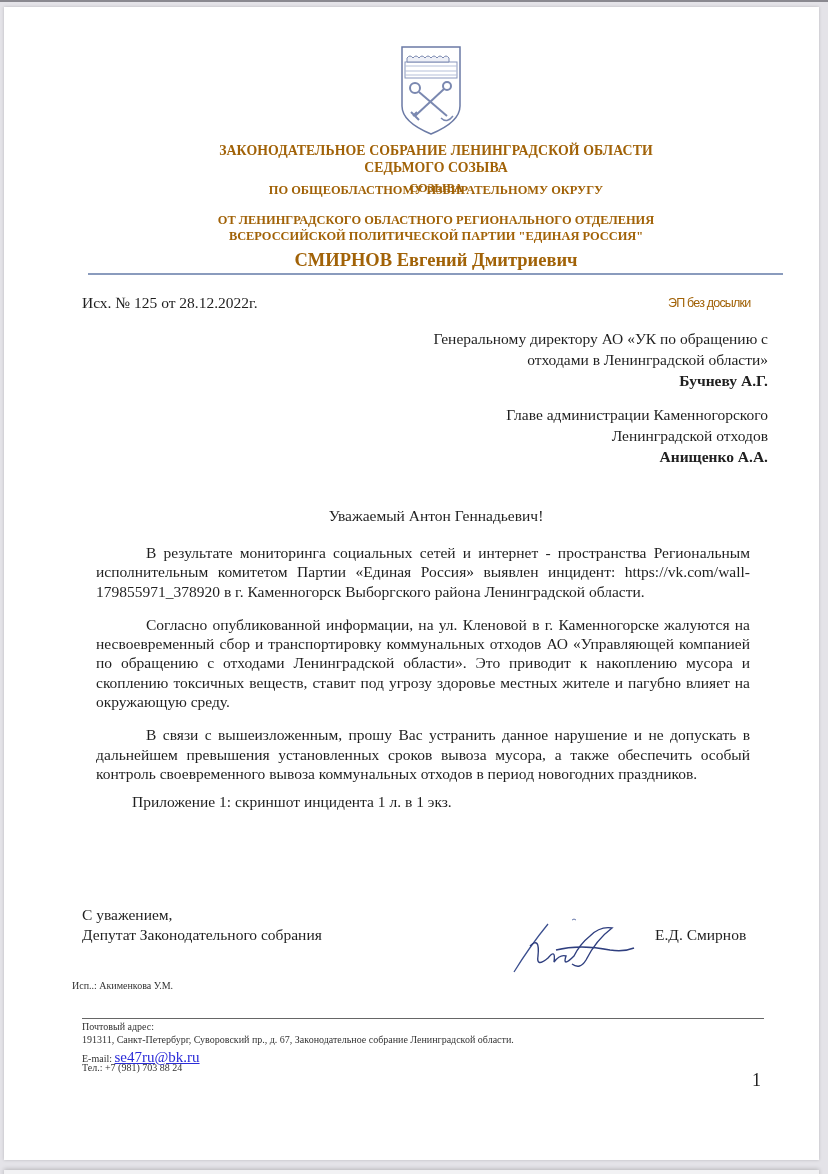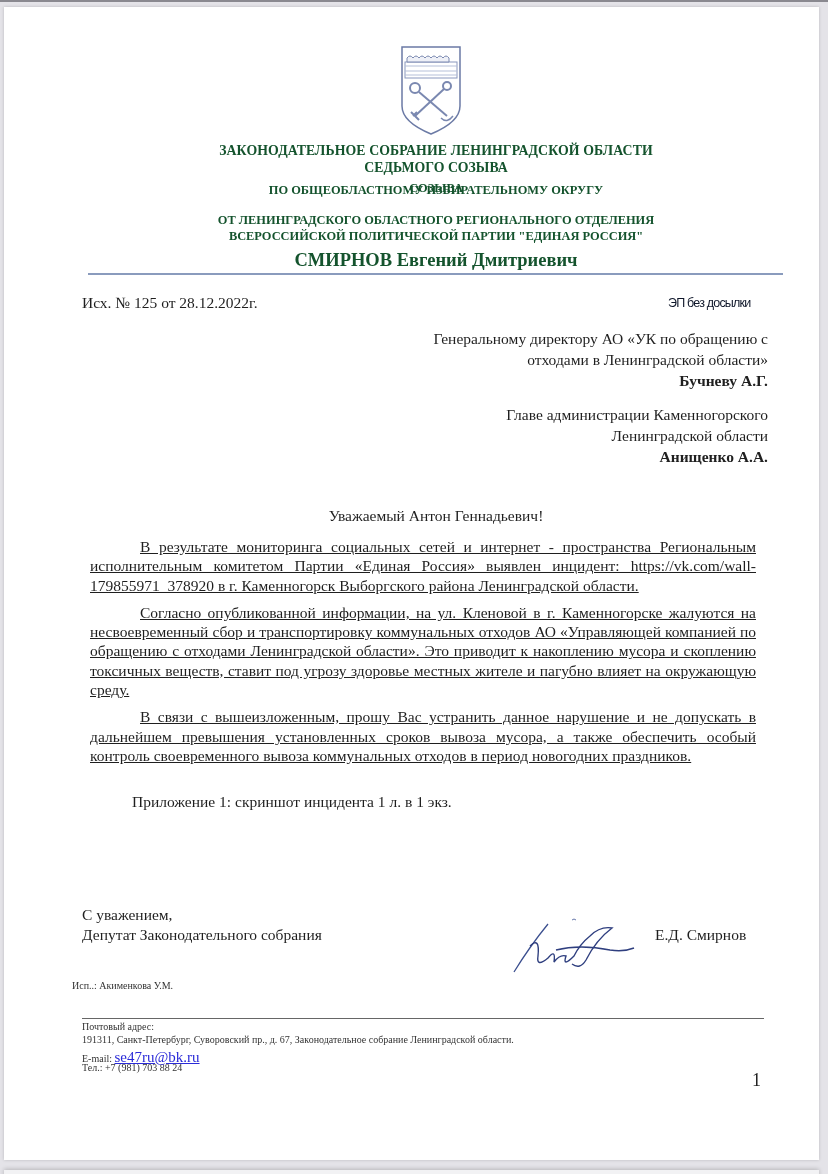--- a/index.html
+++ b/index.html
@@ -13,39 +13,39 @@
   .page {
     position: absolute; left: 4px; top: 7px; width: 815px; height: 1153px;
     background: #ffffff; box-shadow: 0 0 3px rgba(0,0,0,0.18);
   }
   .bottom-page {
     position: absolute; left: 4px; top: 1170px; width: 815px; height: 10px;
     background: #f2f2f4; box-shadow: 0 -1px 4px rgba(0,0,0,0.2);
   }
   .abs { position: absolute; }
   .crest { left: 399px; top: 44px; width: 64px; height: 92px; }
-  .hdr { left: 86px; width: 700px; text-align: center; color: #14532d; font-weight: bold; white-space: nowrap; }
+  .hdr { left: 86px; width: 700px; text-align: center; color: #a16207; font-weight: bold; white-space: nowrap; }
   .h1 { top: 143px; font-size: 13.8px; letter-spacing: 0.1px; }
   .h2 { top: 160px; font-size: 13.8px; }
   .h3 { top: 181px; font-size: 12.4px; }
   .h4 { top: 183px; font-size: 12.4px; }
   .h5 { top: 213px; font-size: 12.4px; }
   .h6 { top: 229px; font-size: 12.4px; }
   .hname { top: 250px; font-size: 18.5px; }
   .rule { left: 88px; top: 273px; width: 695px; height: 2px; background: #8a9bbd; }
   .txt { color: #1f1f1f; font-size: 15.5px; white-space: nowrap; }
   .outnum { left: 82px; top: 294px; }
-  .ep { left: 668px; top: 296px; font-family: "Liberation Sans", sans-serif; font-size: 12.5px; letter-spacing: -0.8px; color: #0f172a; }
+  .ep { left: 668px; top: 296px; font-family: "Liberation Sans", sans-serif; font-size: 12.5px; letter-spacing: -0.8px; color: #a16207; }
   .addr { right: 60px; text-align: right; line-height: 21px; }
   .addr1 { top: 328px; }
   .addr2 { top: 404px; }
   .bold { font-weight: bold; }
   .greet { left: 86px; width: 700px; text-align: center; top: 507px; }
   .body-text { left: 82px; width: 682px; top: 529px; font-size: 15.5px; line-height: 19.3px; color: #1f1f1f; text-align: justify; }
-  .body-text p { margin: 8px; text-indent: 50px; text-decoration: underline; }
+  .body-text p { margin: 14px; text-indent: 50px; }
   .att { left: 132px; top: 793px; text-align: right; }
   .sign1 { left: 82px; top: 906px; }
   .sign2 { left: 82px; top: 926px; }
   .signature { left: 500px; top: 910px; width: 150px; height: 66px; }
   .signame { left: 655px; top: 926px; }
   .small { font-size: 10px; color: #333; white-space: nowrap; }
   .isp { left: 72px; top: 980px; }
   .tel { left: 82px; top: 1050px; margin-top: 12px; }
   .frule { left: 82px; top: 1018px; width: 682px; height: 1px; background: #666; }
   .post1 { left: 82px; top: 1021px; }
@@ -87,21 +87,21 @@
 <div class="abs ep">ЭП без досылки</div>
 
 <div class="abs txt addr addr1">
   <div>Генеральному директору АО «УК по обращению с</div>
   <div>отходами в Ленинградской области»</div>
   <div class="bold">Бучневу А.Г.</div>
 </div>
 
 <div class="abs txt addr addr2">
   <div>Главе администрации Каменногорского</div>
-  <div>Ленинградской области</div>
+  <div>Ленинградской отходов</div>
   <div class="bold">Анищенко А.А.</div>
 </div>
 
 <div class="abs txt greet">Уважаемый Антон Геннадьевич!</div>
 
 <div class="abs body-text">
   <p>В результате мониторинга социальных сетей и интернет - пространства Региональным исполнительным комитетом Партии «Единая Россия» выявлен инцидент:  https://vk.com/wall-179855971_378920 в г. Каменногорск Выборгского района Ленинградской области.</p>
   <p>Согласно опубликованной информации, на ул. Кленовой в г. Каменногорске жалуются на несвоевременный сбор и транспортировку коммунальных отходов АО «Управляющей компанией по обращению с отходами Ленинградской области». Это приводит к накоплению мусора и скоплению токсичных веществ, ставит под угрозу здоровье местных жителе и пагубно влияет на окружающую среду.</p>
   <p>В связи с вышеизложенным, прошу Вас устранить данное нарушение и не допускать в дальнейшем превышения установленных сроков вывоза мусора, а также обеспечить особый контроль своевременного вывоза коммунальных отходов в период новогодних праздников.</p>
 </div>

